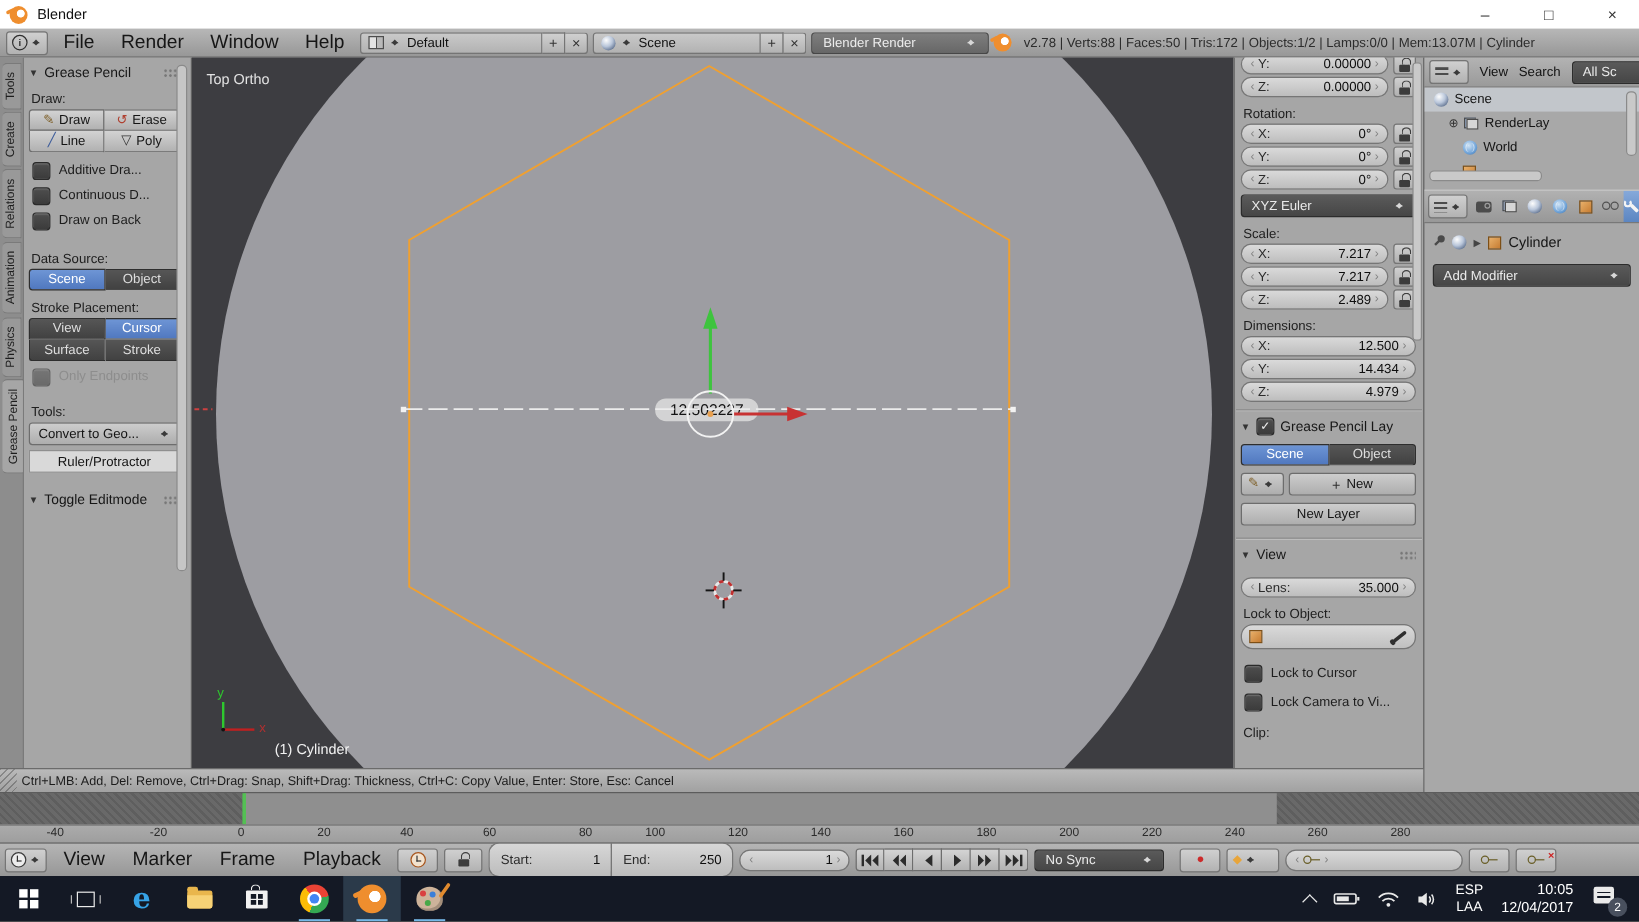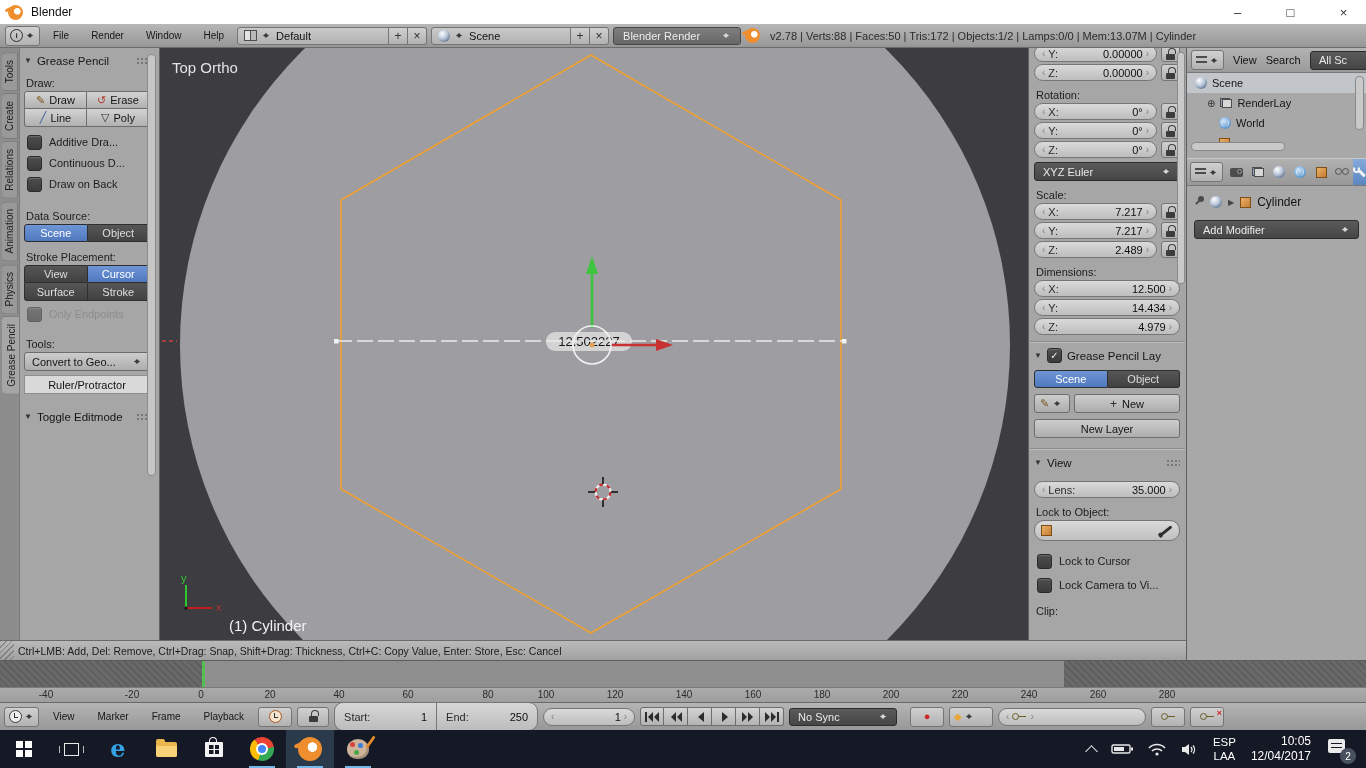--- a/index.html
+++ b/index.html
@@ -8,21 +8,21 @@
   .abs{position:absolute}
   
   #titlebar{top:0;left:0;width:1366px;height:24px;background:#ffffff;display:flex;align-items:center;gap:8px;padding-left:8px;box-sizing:border-box}
   .i-blender{width:15px;height:15px;border-radius:50%;background:radial-gradient(circle at 62% 42%,#ffffff 0 3px,#ef8e2e 3.6px 100%);position:relative;flex:none}
   .i-blender::before{content:"";position:absolute;left:-3px;top:3px;width:7px;height:3px;background:#ef8e2e;border-radius:2px;transform:rotate(-25deg)}
   #titlebar .ttl{font-size:12px;color:#111}
   #titlebar .sp{flex:1}
   .winbtn{width:45px;height:24px;display:flex;align-items:center;justify-content:center;font-size:13px;color:#333}
   
   #bheader{top:24px;left:0;width:1366px;height:24px;background:linear-gradient(#b7b7b7,#979797);border-bottom:1px solid #6b6b6b;display:flex;align-items:center;gap:4px;padding:0 5px;box-sizing:border-box}
-  .hmenu{padding:0 9px;font-size:10px;color:#161616}
+  .hmenu{padding:0 9px;font-size:16px;color:#161616}
   .ebtn{height:18px;background:linear-gradient(#d0d0d0,#b2b2b2);border:1px solid #757575;border-radius:3px;display:flex;align-items:center;gap:3px;padding:0 4px}
   .ud{width:9px;height:11px;position:relative;flex:none}
   .ud::before{content:"";position:absolute;top:0;left:1px;border:3.5px solid transparent;border-bottom-color:#3a3a3a}
   .ud::after{content:"";position:absolute;bottom:0;left:1px;border:3.5px solid transparent;border-top-color:#3a3a3a}
   .ud.light::before{border-bottom-color:#d8d8d8}
   .ud.light::after{border-top-color:#d8d8d8}
   .i-info{width:13px;height:13px;border-radius:50%;border:1.4px solid #2e2e2e;display:flex;align-items:center;justify-content:center;box-sizing:border-box}
   .i-info::after{content:"i";font-size:8px;font-weight:bold;color:#2e2e2e}
   .selwrap{display:flex;align-items:center}
   .self{height:18px;background:linear-gradient(#c9c9c9,#b2b2b2);border:1px solid #757575;border-radius:3px 0 0 3px;display:flex;align-items:center;gap:5px;padding:0 6px;box-sizing:border-box}
@@ -54,21 +54,21 @@
   .seg{display:flex;height:18px}
   .segc{flex:1;display:flex;align-items:center;justify-content:center;background:linear-gradient(#565656,#414141);color:#dedede;border:1px solid #2e2e2e;border-left:none;font-size:11px;box-sizing:border-box}
   .segc:first-child{border-left:1px solid #2e2e2e}
   .segc.on{background:linear-gradient(#6e95d5,#5078bf);color:#fff}
   .menubtn{height:19px;background:linear-gradient(#cdcdcd,#adadad);border:1px solid #6d6d6d;border-radius:3px;display:flex;align-items:center;gap:4px;padding:0 7px;font-size:11px;color:#141414;box-sizing:border-box}
   .flatbtn{height:19px;background:#d9d9d9;border:1px solid #8f8f8f;display:flex;align-items:center;justify-content:center;font-size:11px;color:#141414;box-sizing:border-box}
   .vscroll{position:absolute;right:3px;top:6px;width:7px;height:420px;border-radius:4px;background:#c6c6c6;border:1px solid #8a8a8a}
   
   #viewport{top:48px;left:160px;width:868px;height:592px;background:#3d3d41;overflow:hidden}
   #vp-circle{position:absolute;left:20px;top:-118px;width:830px;height:830px;border-radius:50%;background:#9d9da2}
-  .vp-label{position:absolute;font-size:15px;color:#e3e3e3}
+  .vp-label{position:absolute;font-size:12px;color:#e3e3e3}
   #ruler-label{position:absolute;left:386px;top:284px;width:86px;height:19px;background:rgba(216,216,216,.92);border-radius:9px;display:flex;align-items:center;justify-content:center;font-size:13px;color:#141414}
   .ax{position:absolute;font-size:11px}
   
   #npanel{top:48px;left:1028px;width:158px;height:592px;background:#a6a6a6;border-left:1px solid #636363;box-sizing:border-box;padding:0 6px 0 5px;overflow:hidden}
   .frow{display:flex;gap:4px;margin-bottom:2px;align-items:center}
   .nf{height:17px;background:linear-gradient(#dadada,#bdbdbd);border:1px solid #767676;border-radius:9px;display:flex;align-items:center;padding:0 7px;box-sizing:border-box;font-size:11px;flex:1;min-width:0}
   .nf::before{content:"‹";color:rgba(0,0,0,.38);margin-right:3px;font-size:10px}
   .nf::after{content:"›";color:rgba(0,0,0,.38);margin-left:3px;font-size:10px}
   .nf .lab{color:#2b2b2b;white-space:nowrap}
   .nf .val{margin-left:auto;color:#0e0e0e;white-space:nowrap}
@@ -212,21 +212,21 @@
     </span>
     <span class="selwrap">
       <span class="self" style="width:140px">
           <span class="i-ball"></span>
           <span class="ud"></span>
           <span>Scene</span>
         </span>
       <span class="sq">+</span>
       <span class="sq last">×</span>
     </span>
-    <span class="menu-dark" style="width:128px">
+    <span class="menu-dark" style="width:148px">
         <span>Blender Render</span>
         <span class="ud light" style="margin-left:auto"></span>
       </span>
     <span class="i-blender"></span>
     <span class="stats">v2.78 | Verts:88 | Faces:50 | Tris:172 | Objects:1/2 | Lamps:0/0 | Mem:13.07M | Cylinder</span>
   </div>
 
   <div id="toolshelf" class="abs">
     <div id="tabstrip">
       <div class="vtab">Tools</div>

